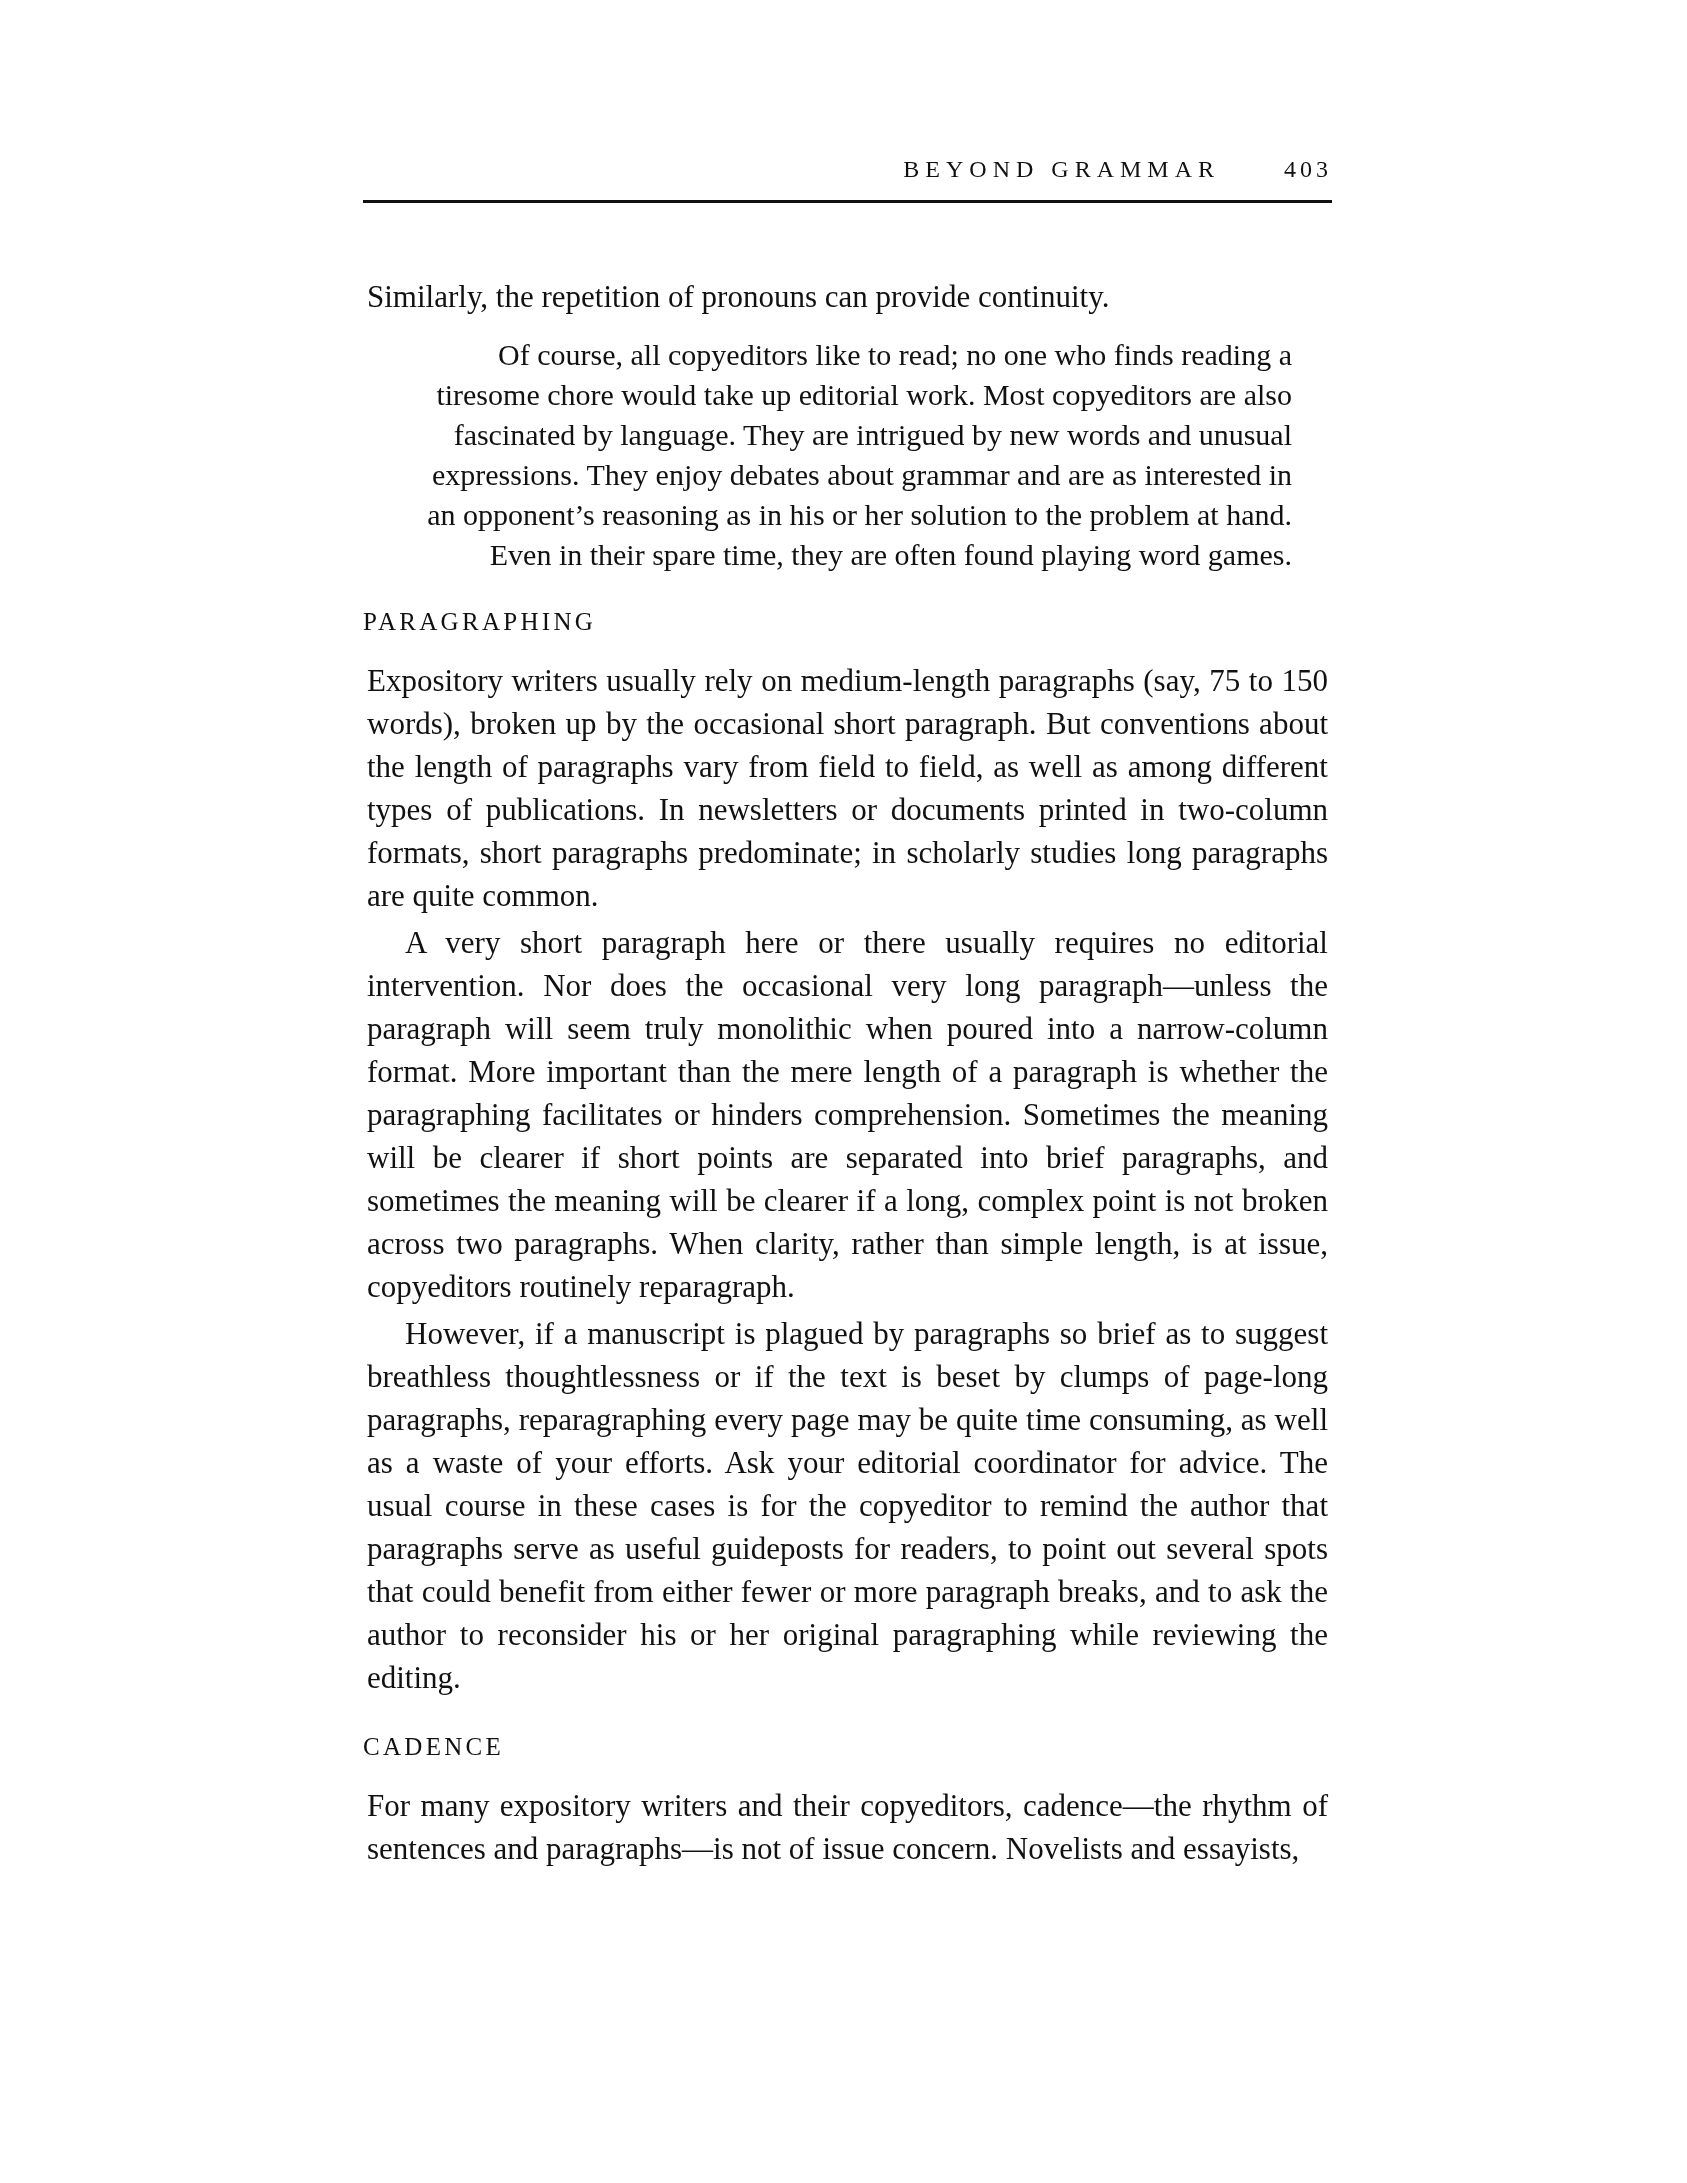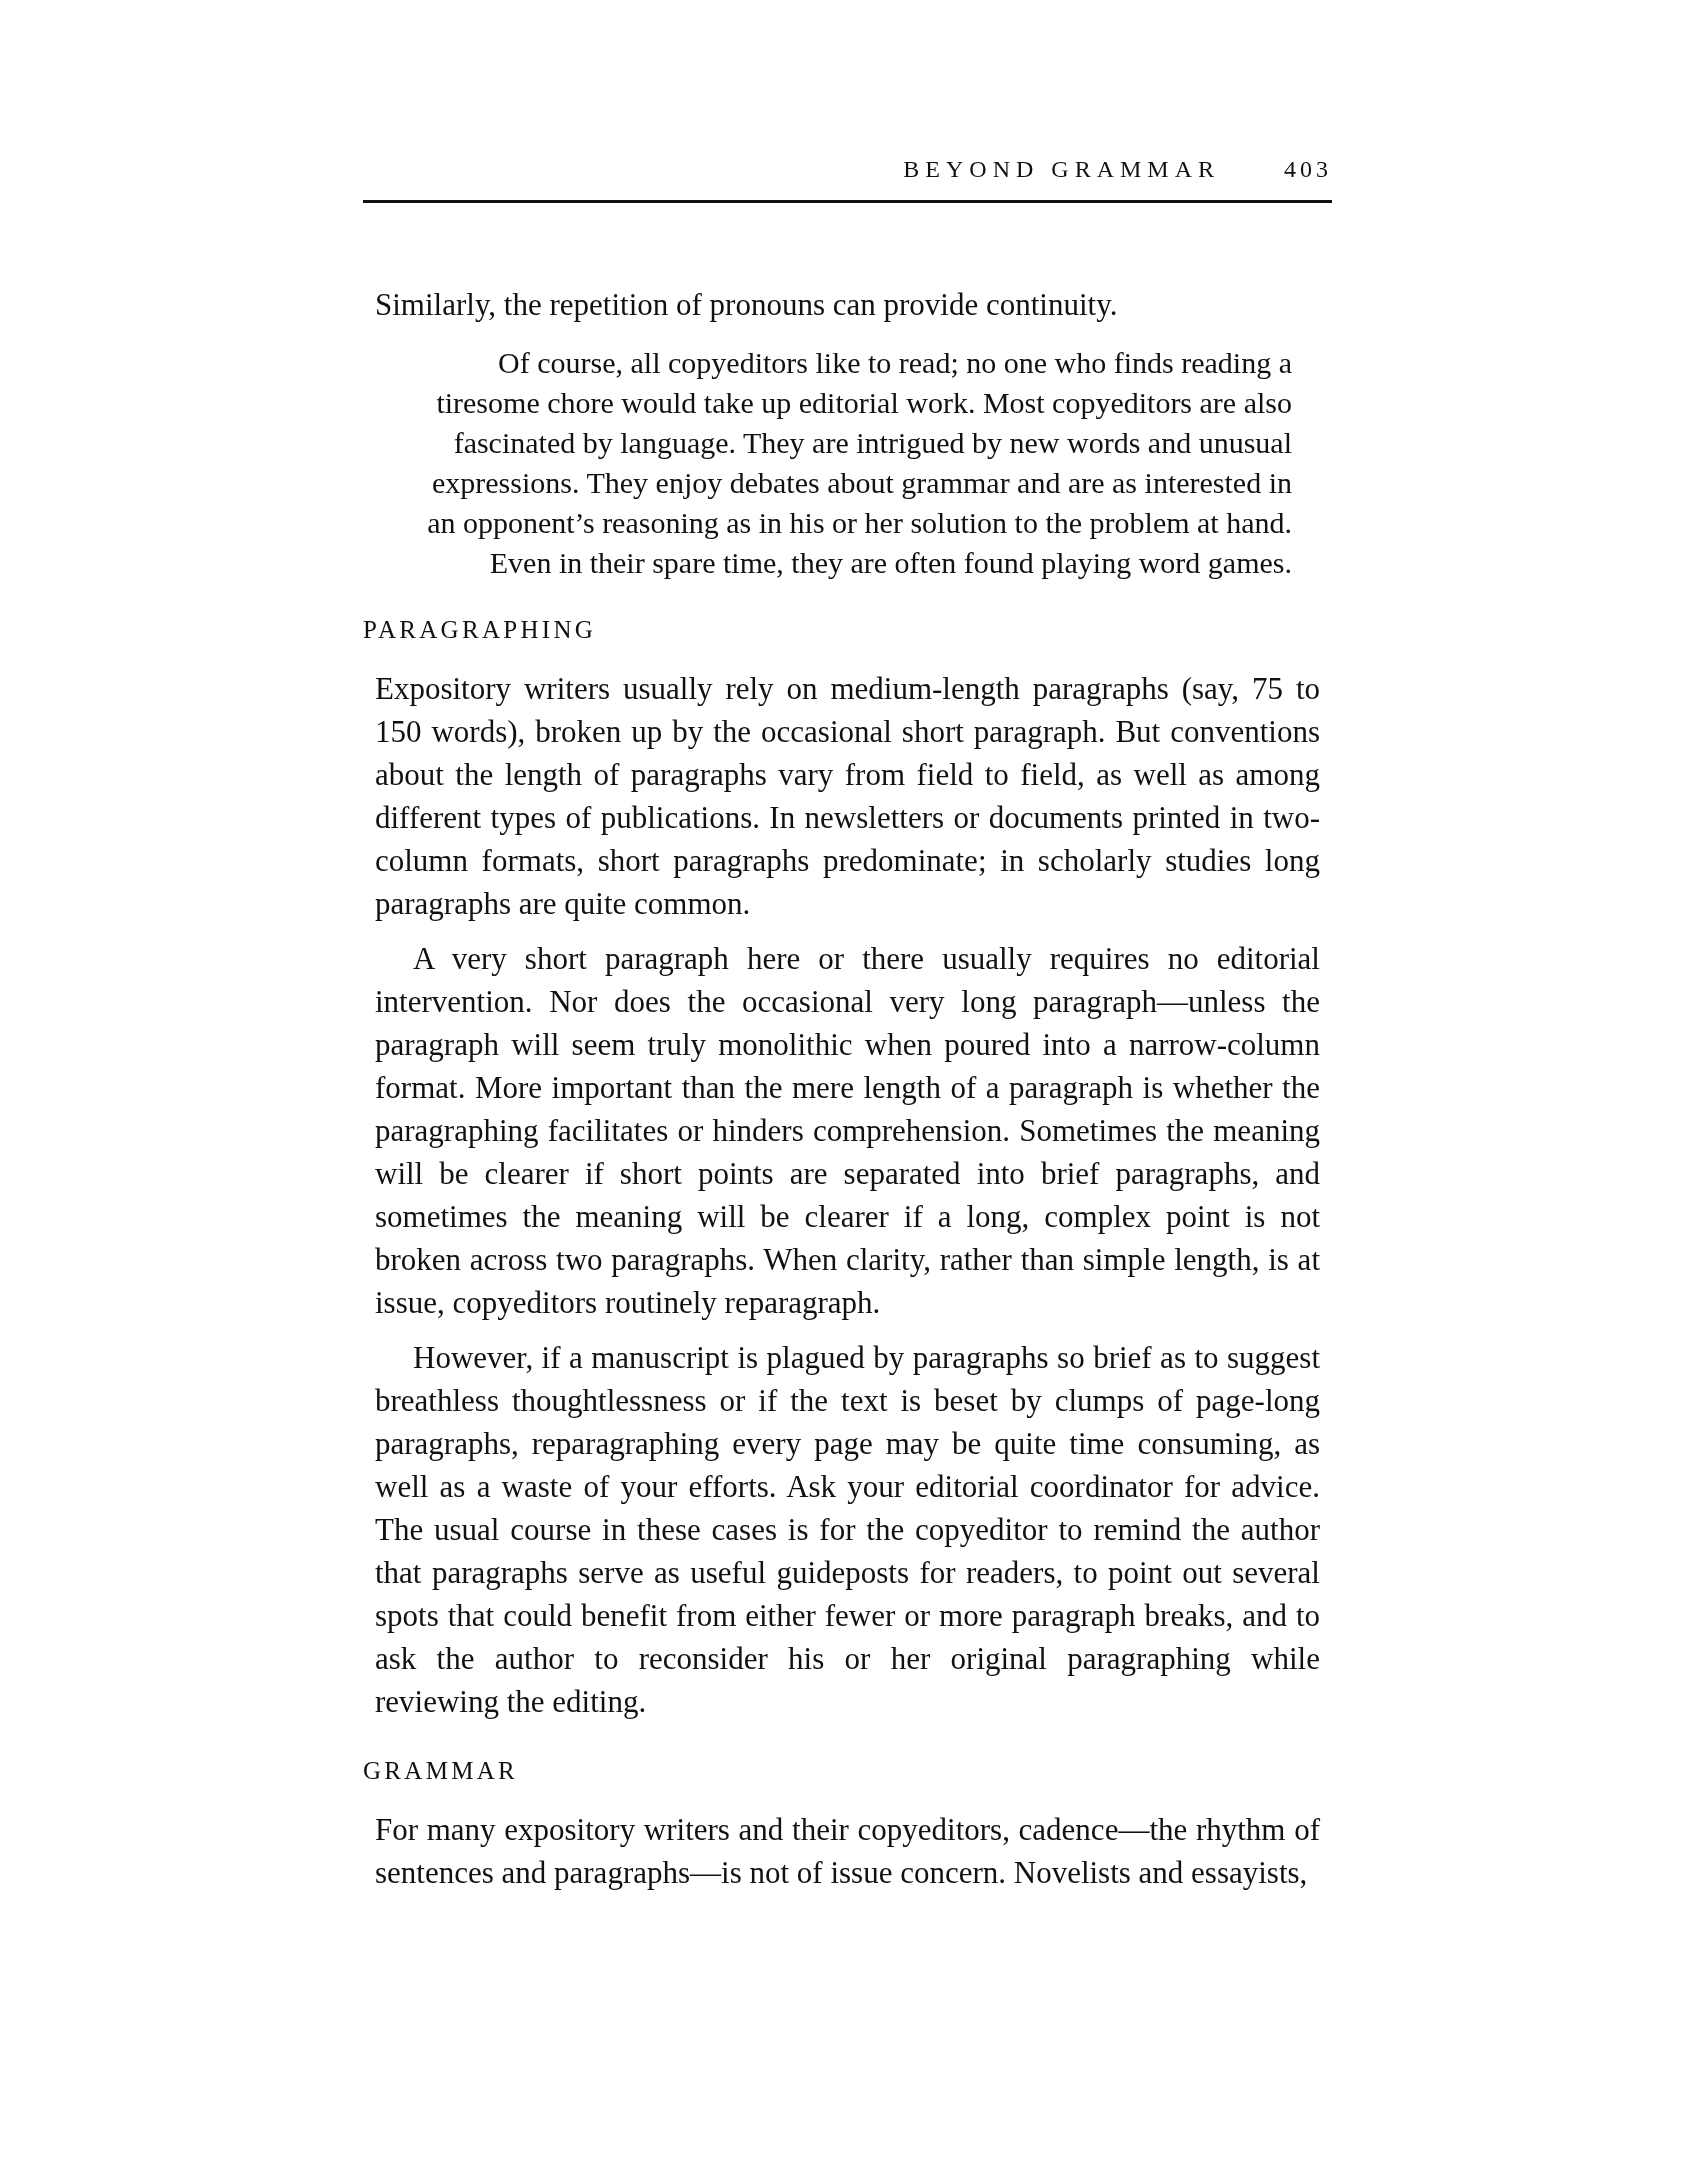--- a/index.html
+++ b/index.html
@@ -17,21 +17,21 @@
   .running-head .title { margin-right: 64px; }
   .running-head .folio { letter-spacing: 4px; }
   .rule {
     position: absolute; top: 200px; left: 0; width: 969px; height: 2.6px;
     background: #111111;
   }
   .body-text {
     position: absolute; top: 271px; left: 0; width: 969px;
     font-size: 31px; line-height: 43px;
   }
-  p { margin: 12px; text-align: justify; }
+  p { margin: 4px; text-align: justify; }
   .flush { text-indent: 0; }
   .indent { text-indent: 38px; font-family: Liberation Serif, serif; }
   .extract {
     margin: 17px 40px 0 38px; text-align: right; line-height: 40px;
     font-size: 30px;
   }
   .head {
     font-size: 25px; letter-spacing: 3.3px; margin: 26.5px 0 17px 0;
     line-height: 40px;
   }
@@ -49,17 +49,17 @@
   <div class="body-text">
     <p class="flush">Similarly, the repetition of pronouns can provide continuity.</p>
 
     <p class="extract">Of course, all copyeditors like to read; no one who finds reading a tiresome chore would take up editorial work. Most copyeditors are also fascinated by language. They are intrigued by new words and unusual expressions. They enjoy debates about grammar and are as interested in an opponent’s reasoning as in his or her solution to the problem at hand. Even in their spare time, they are often found playing word games.</p>
 
     <div class="head">PARAGRAPHING</div>
     <p class="flush">Expository writers usually rely on medium-length paragraphs (say, 75 to 150 words), broken up by the occasional short paragraph. But conventions about the length of paragraphs vary from field to field, as well as among different types of publications. In newsletters or documents printed in two-column formats, short paragraphs predominate; in scholarly studies long paragraphs are quite common.</p>
     <p class="indent">A very short paragraph here or there usually requires no editorial intervention. Nor does the occasional very long paragraph—unless the paragraph will seem truly monolithic when poured into a narrow-column format. More important than the mere length of a paragraph is whether the paragraphing facilitates or hinders comprehension. Sometimes the meaning will be clearer if short points are separated into brief paragraphs, and sometimes the meaning will be clearer if a long, complex point is not broken across two paragraphs. When clarity, rather than simple length, is at issue, copyeditors routinely reparagraph.</p>
     <p class="indent">However, if a manuscript is plagued by paragraphs so brief as to suggest breathless thoughtlessness or if the text is beset by clumps of page-long paragraphs, reparagraphing every page may be quite time consuming, as well as a waste of your efforts. Ask your editorial coordinator for advice. The usual course in these cases is for the copyeditor to remind the author that paragraphs serve as useful guideposts for readers, to point out several spots that could benefit from either fewer or more paragraph breaks, and to ask the author to reconsider his or her original paragraphing while reviewing the editing.</p>
 
-    <div class="head cadence">GRAMMAR</div>
+    <div class="head cadence">CADENCE</div>
     <p class="flush">For many expository writers and their copyeditors, cadence—the rhythm of sentences and paragraphs—is not of issue concern. Novelists and essayists,</p>
   </div>
 </div>
 
 
 </body></html>

